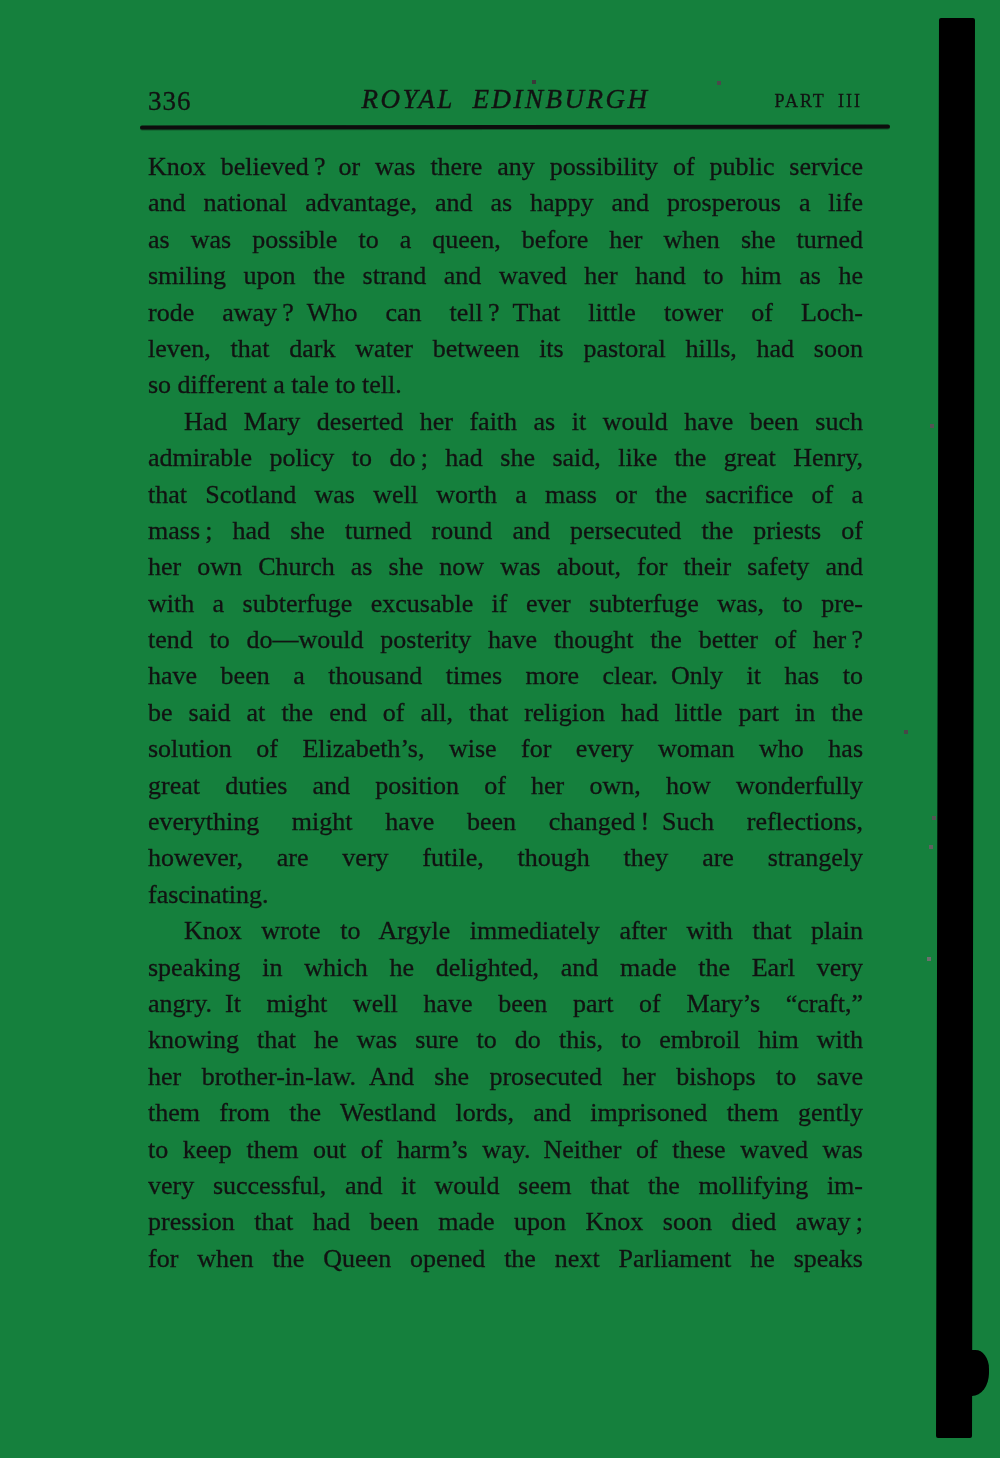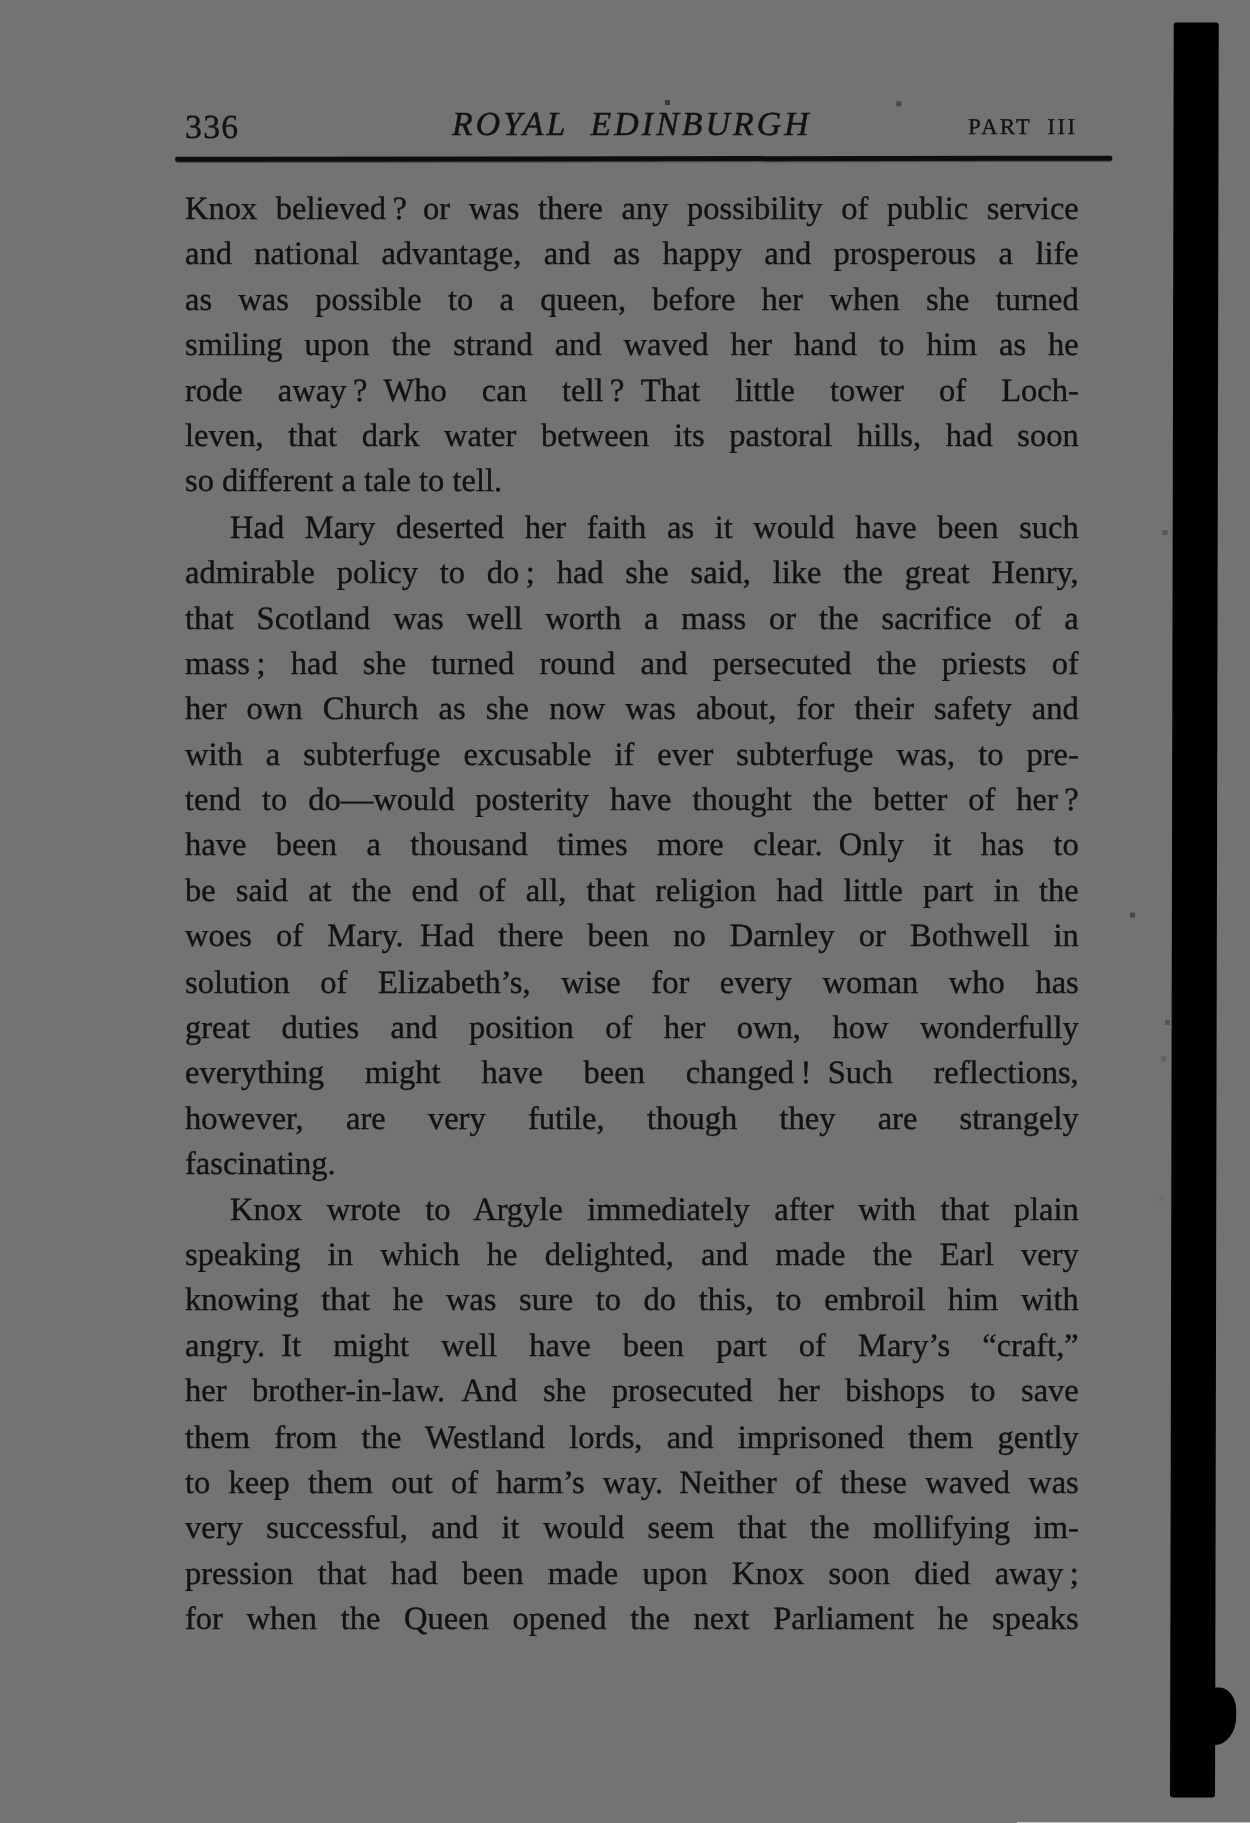--- a/index.html
+++ b/index.html
@@ -1,21 +1,21 @@
 <!DOCTYPE html>
 <html><head>
 <meta charset="utf-8">
 <style>
   * { margin: 0; padding: 0; box-sizing: border-box; }
   html, body { background: #ffffff; }
   .page {
     position: relative;
     width: 1000px;
     height: 1458px;
-    background: #737373;
+    background: #15803d;
     overflow: hidden;
     font-family: "Liberation Serif", "DejaVu Serif", serif;
     color: #121212;
   }
   
   .page-number {
     position: absolute;
     left: 148px;
     top: 86px;
     font-size: 27px;
@@ -135,32 +135,31 @@
       <div class="para indent">
         <div class="line">Had Mary deserted her faith as it would have been such</div>
         <div class="line">admirable policy to do ; had she said, like the great Henry,</div>
         <div class="line">that Scotland was well worth a mass or the sacrifice of a</div>
         <div class="line">mass ; had she turned round and persecuted the priests of</div>
         <div class="line">her own Church as she now was about, for their safety and</div>
         <div class="line">with a subterfuge excusable if ever subterfuge was, to pre-</div>
         <div class="line">tend to do—would posterity have thought the better of her ?</div>
         <div class="line">have been a thousand times more clear. Only it has to</div>
         <div class="line">be said at the end of all, that religion had little part in the</div>
-        <div class="line">woes of Mary. Had there been no Darnley or Bothwell in</div>
         <div class="line">solution of Elizabeth’s, wise for every woman who has</div>
         <div class="line">great duties and position of her own, how wonderfully</div>
         <div class="line">everything might have been changed ! Such reflections,</div>
         <div class="line">however, are very futile, though they are strangely</div>
         <div class="line lastline">fascinating.</div>
       </div>
       <div class="para indent">
         <div class="line">Knox wrote to Argyle immediately after with that plain</div>
         <div class="line">speaking in which he delighted, and made the Earl very</div>
+        <div class="line">angry. It might well have been part of Mary’s “craft,”</div>
         <div class="line">knowing that he was sure to do this, to embroil him with</div>
-        <div class="line">angry. It might well have been part of Mary’s “craft,”</div>
         <div class="line">her brother-in-law. And she prosecuted her bishops to save</div>
         <div class="line">them from the Westland lords, and imprisoned them gently</div>
         <div class="line">to keep them out of harm’s way. Neither of these waved was</div>
         <div class="line">very successful, and it would seem that the mollifying im-</div>
         <div class="line">pression that had been made upon Knox soon died away ;</div>
         <div class="line">for when the Queen opened the next Parliament he speaks</div>
       </div>
     </div>
 
   <div class="scan-bar"></div>

